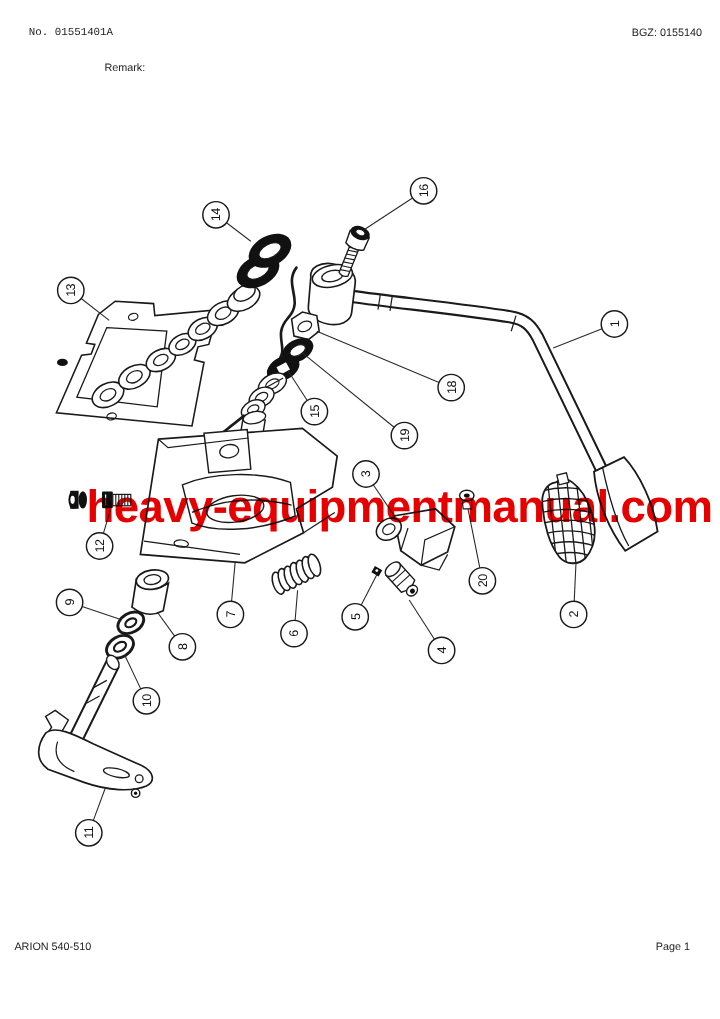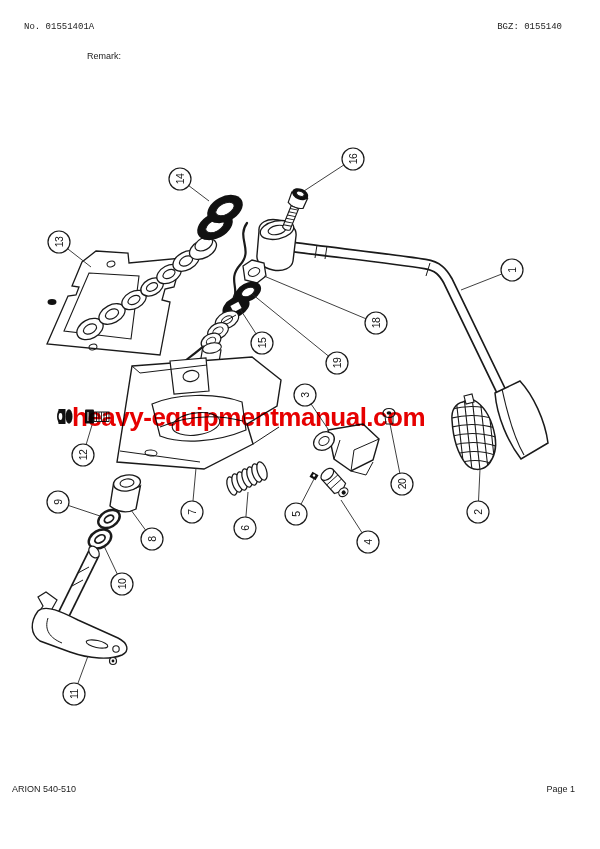--- a/index.html
+++ b/index.html
@@ -3,27 +3,27 @@
 <meta charset="utf-8">
 <style>
   html,body{margin:0;padding:0;}
   body{
     width:600px;height:849px;position:relative;background:#ffffff;
     font-family:"Liberation Sans", sans-serif;overflow:hidden;
   }
   .hdr-txt{position:absolute;font-size:9px;color:#222;white-space:nowrap;}
   #doc-no{left:24px;top:22px;font-family:Liberation Mono, monospace;}
   #remark{left:87px;top:22px;margin-top:29px;}
-  #bgz{right:38px;top:22px;text-align:center;font-family:Liberation Mono, monospace;}
+  #bgz{right:15px;top:22px;text-align:center;}
   #model{left:12px;top:784px;}
   #page-no{right:25px;top:784px;text-align:right;}
   #diagram-wrap{position:absolute;left:0;top:0;width:600px;height:849px;}
   #watermark{
     position:absolute;left:72px;top:402px;
-    font-size:26px;font-weight:700;letter-spacing:-0.5px;white-space:nowrap;
+    font-size:38px;font-weight:700;letter-spacing:-0.5px;white-space:nowrap;
     mix-blend-mode:multiply;z-index:5;pointer-events:none;
   }
   svg{display:block;}
   .ln{stroke:#1a1a1a;fill:none;}
   .wf{fill:#ffffff;stroke:#1a1a1a;}
   .bk{fill:#111111;stroke:none;}
 </style>
 </head>
 <body>
 

